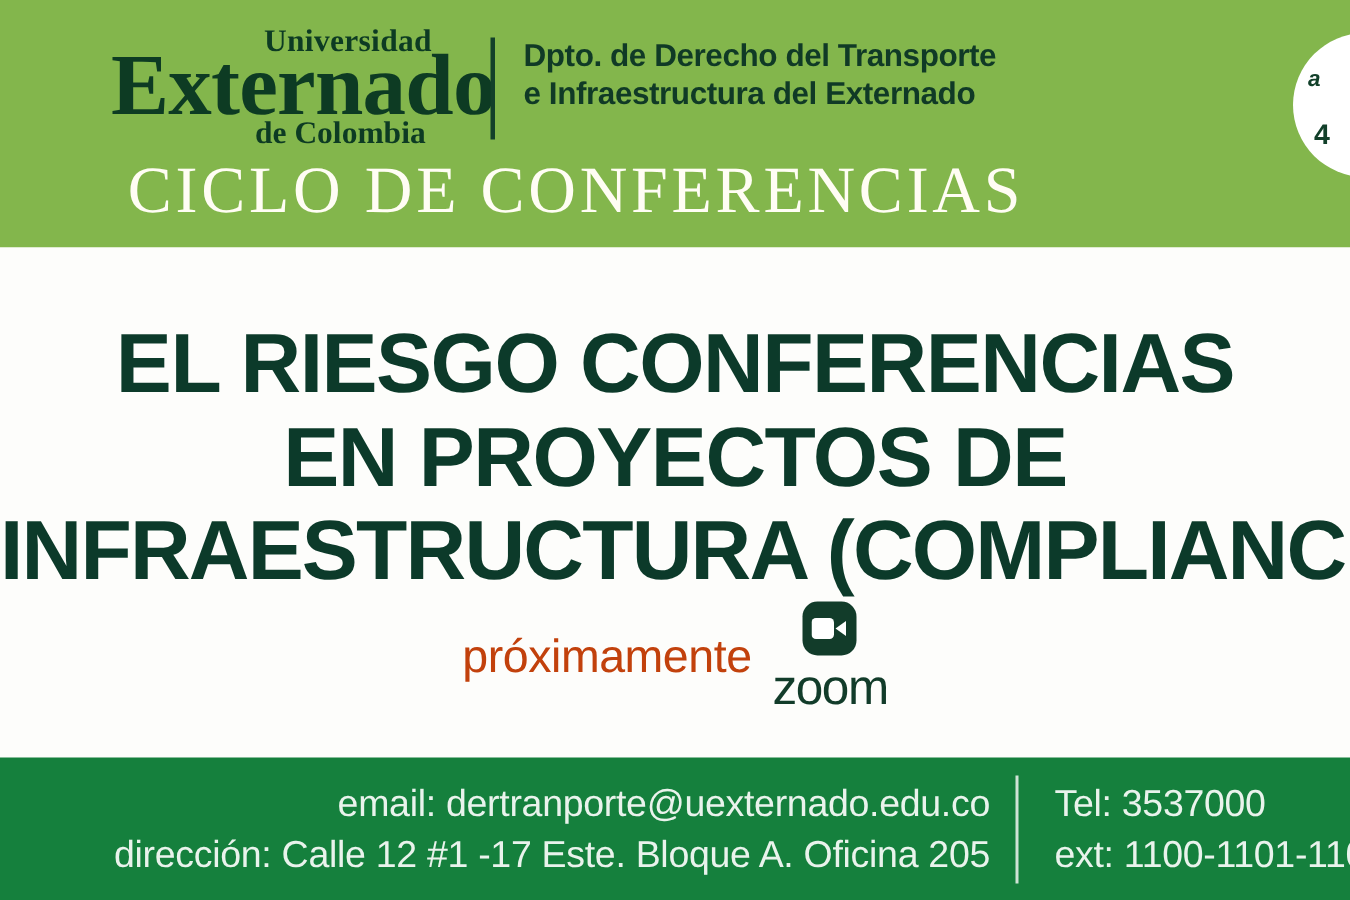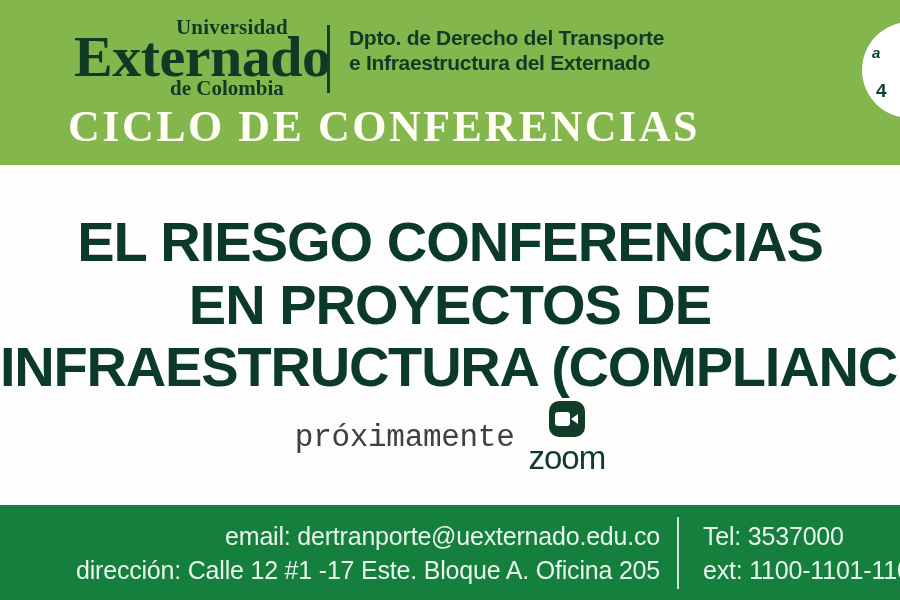--- a/index.html
+++ b/index.html
@@ -88,21 +88,21 @@
   .dept-line{ display:block; }
 
   .ciclo{
     position:absolute;
     left:0; top:103px;
     width:900px;
     text-align:center;
     padding-right:132px;
     font-family:"Liberation Serif", serif;
     font-size:44px;
-    font-weight:700;
+    font-weight:400;
     letter-spacing:2.5px;
     color:#fffdf4;
     line-height:1.1;
     white-space:nowrap;
   }
 
   
   .badge{
     position:absolute;
     left:862px; top:22px;
@@ -156,24 +156,23 @@
     position:absolute;
     left:0; top:236px;
     width:900px;
     display:flex;
     align-items:center;
     justify-content:center;
     gap:14px;
   }
   .prox-text{
     font-size:31px;
-    color:#404040;
+    color:#c2410c;
     letter-spacing:-0.3px;
     line-height:1;
-    font-family:Liberation Mono, monospace;
   }
   .zoom-logo{
     display:flex;
     align-items:center;
     gap:4px;
     flex-direction:column;
   }
   .zoom-mark{
     width:36px; height:36px;
     border-radius:10px;

